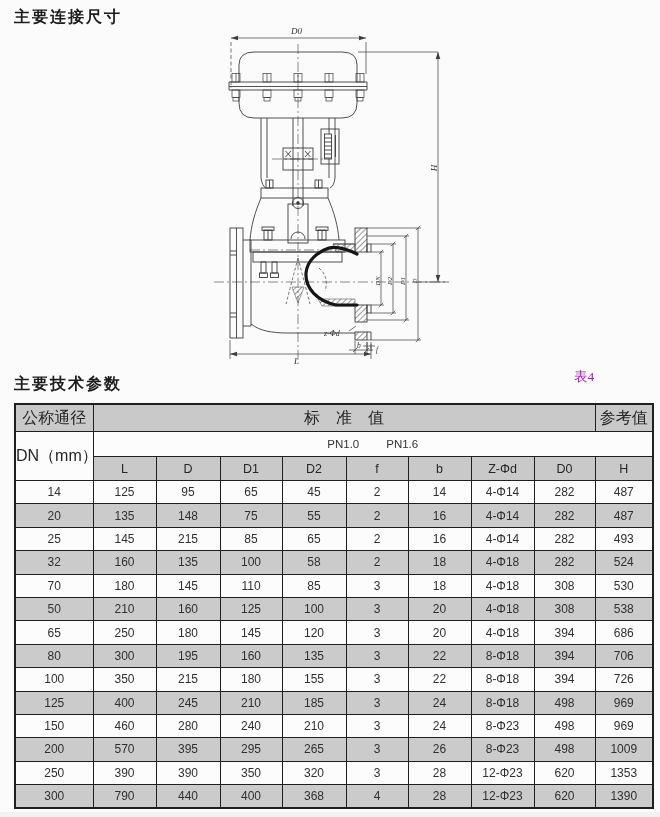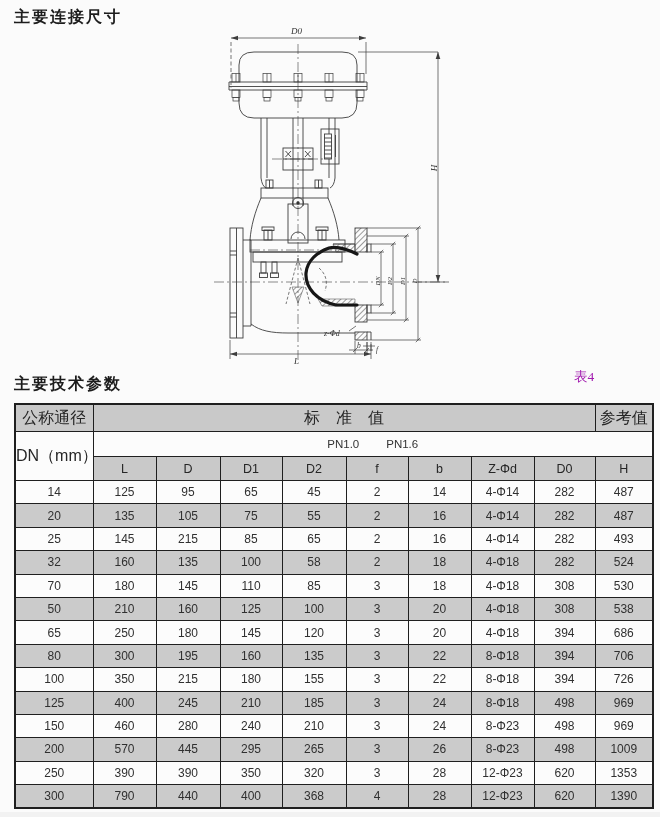--- a/index.html
+++ b/index.html
@@ -295,21 +295,21 @@
           <td>45</td>
           <td>2</td>
           <td>14</td>
           <td>4-Φ14</td>
           <td>282</td>
           <td>487</td>
         </tr>
         <tr class="alt">
           <td>20</td>
           <td>135</td>
-          <td>105</td>
+          <td>148</td>
           <td>75</td>
           <td>55</td>
           <td>2</td>
           <td>16</td>
           <td>4-Φ14</td>
           <td>282</td>
           <td>487</td>
         </tr>
         <tr>
           <td>25</td>
@@ -415,21 +415,21 @@
           <td>210</td>
           <td>3</td>
           <td>24</td>
           <td>8-Φ23</td>
           <td>498</td>
           <td>969</td>
         </tr>
         <tr class="alt">
           <td>200</td>
           <td>570</td>
-          <td>445</td>
+          <td>395</td>
           <td>295</td>
           <td>265</td>
           <td>3</td>
           <td>26</td>
           <td>8-Φ23</td>
           <td>498</td>
           <td>1009</td>
         </tr>
         <tr>
           <td>250</td>

